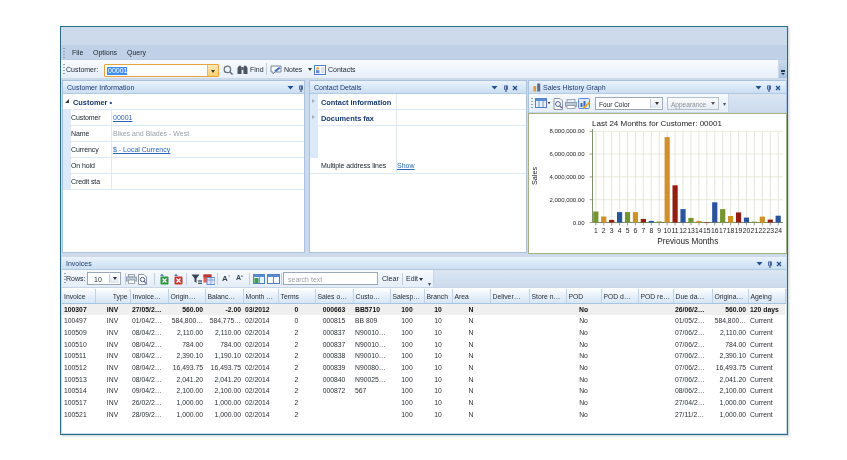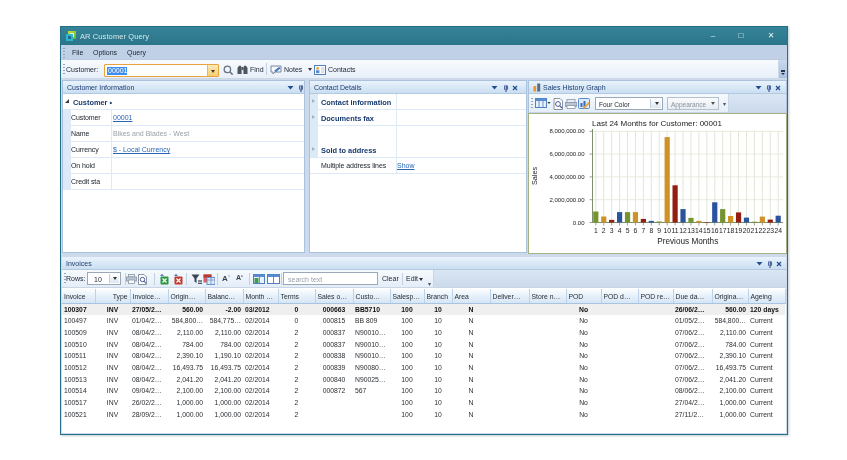--- a/index.html
+++ b/index.html
@@ -37,32 +37,20 @@
   
   #grid { position:absolute; left:0; top:32px; border-collapse:collapse; table-layout:fixed; font-size:6.8px; color:#2a2e33; }
   #grid th { font-weight:normal; background:linear-gradient(#fdfeff,#e2edf9 60%,#d7e6f5); border-right:1px solid #bdd2e8; border-bottom:1px solid #a9c4e0; height:14px; padding:2px 2px 0 2px; text-align:left; overflow:hidden; white-space:nowrap; }
   #grid td { height:11.7px; line-height:11.7px; padding:0 2px; overflow:hidden; white-space:nowrap; }
   #grid tr.sel td { background:#efefef; font-weight:bold; color:#111; }
   #grid .ar { text-align:right; } #grid .ac { text-align:center; }
 </style></head>
 <body>
 <div id="win">
 
-  <div id="titlebar">
-    <div class="abs" style="left:5px;top:4px;width:10px;height:10px;">
-      <div class="abs" style="left:2px;top:0;width:8px;height:8px;background:linear-gradient(135deg,#cbe23a,#5db52e);"></div>
-      <div class="abs" style="left:4px;top:2px;width:4px;height:4px;background:#eef7f0;"></div>
-      <div class="abs" style="left:0;top:3px;width:7px;height:7px;background:#2fb6c9;"></div>
-      <div class="abs" style="left:2px;top:5px;width:3px;height:3px;background:#1b6c93;"></div>
-    </div>
-    <div id="titletext">AR Customer Query</div>
-    <div class="winbtn" style="left:640px;">–</div>
-    <div class="winbtn" style="left:668px;">□</div>
-    <div class="winbtn" style="left:698px;">✕</div>
-  </div>
 
   <div id="menubar">
     <div class="griphandle" style="left:2px;top:3px;height:10px;"></div>
     <div class="menuitem" style="left:11px;">File</div>
     <div class="menuitem" style="left:32px;">Options</div>
     <div class="menuitem" style="left:66px;">Query</div>
   </div>
 
   <div id="toolbar">
     <div id="tbraft"></div>
@@ -164,24 +152,20 @@
     </div>
     <div class="abs" style="left:0;top:13px;width:216px;height:158px;background:#fff;">
       <div class="gutter" style="top:0;height:64px;"></div>
       <div class="irow" style="top:0;">
           <div class="tri-r" style="left:2px;top:5px;"></div>
           <div class="ibold" style="left:11px;">Contact information</div>
         </div>
       <div class="irow" style="top:16px;">
           <div class="tri-r" style="left:2px;top:5px;"></div>
           <div class="ibold" style="left:11px;">Documents fax</div>
-        </div>
-      <div class="irow" style="top:48px;">
-          <div class="tri-r" style="left:2px;top:5px;"></div>
-          <div class="ibold" style="left:11px;">Sold to address</div>
         </div>
       <div class="irow" style="top:64px;">
           <div class="ilabel" style="left:11px;">Multiple address lines</div>
           <div class="ilink" style="left:87px;">Show</div>
         </div>
       <div class="abs" style="left:86px;top:0;width:1px;height:80px;background:#dde9f5;"></div>
     </div>
   </div>
 
   <div class="panel" id="p3" style="left:467px;top:53px;width:259px;height:173px;">

